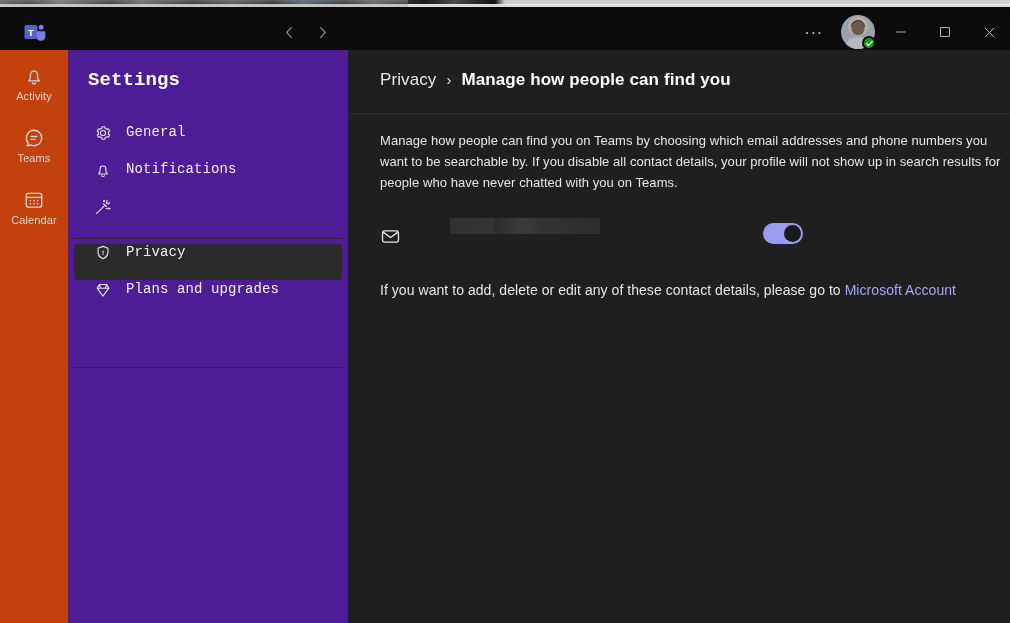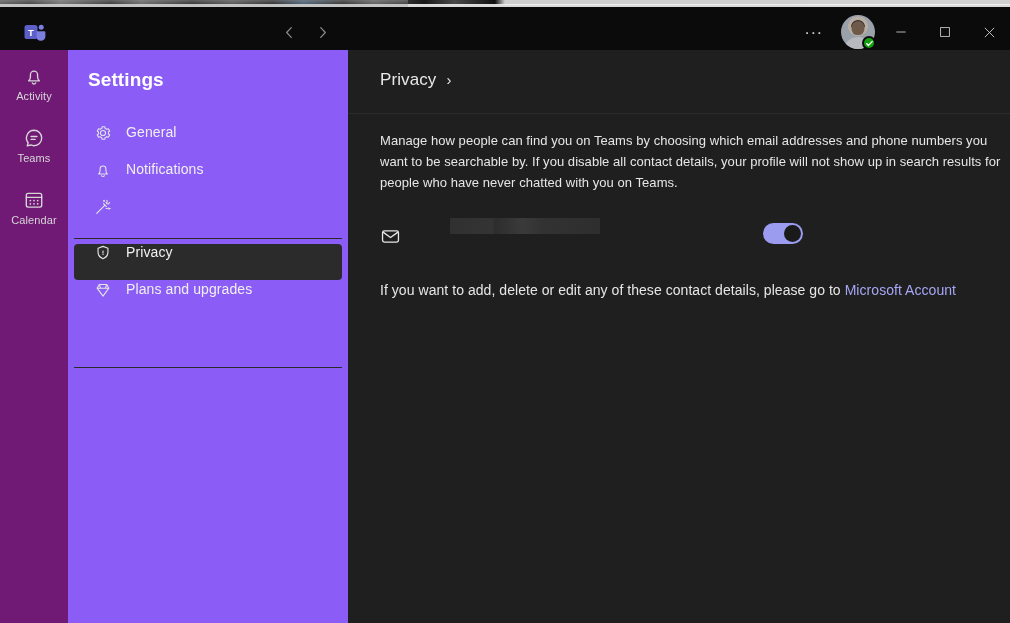--- a/index.html
+++ b/index.html
@@ -99,34 +99,35 @@
     display: flex; align-items: center; justify-content: center;
     color: #d8d8d8; cursor: pointer;
   }
   .win-min { left: 886px; }
   .win-max { left: 930px; }
   .win-close { left: 974px; }
 
   
   .rail {
     position: absolute; left: 0; top: 50px; width: 68px; height: 573px;
-    background: #701a75;
+    background: #c2410c;
   }
   .rail-item {
     width: 68px; height: 58px; margin-top: 4px;
     display: flex; flex-direction: column; align-items: center; justify-content: center;
     color: #d6d6d6; cursor: pointer; gap: 3px;
   }
   .rail-icon { width: 22px; height: 22px; }
   .rail-label { font-size: 11px; color: #d6d6d6; letter-spacing: .1px; }
 
   
   .sidebar {
     position: absolute; left: 68px; top: 50px; width: 280px; height: 573px;
-    background: #8b5cf6;
+    background: #4c1d95;
+    font-family: Liberation Mono, monospace;
   }
   .settings-title {
     position: absolute; left: 20px; top: 19px;
     font-size: 19px; font-weight: bold; color: #ffffff; letter-spacing: .1px;
   }
   .menu { position: absolute; left: 6px; top: 74px; width: 268px; }
   .menu-item {
     position: relative; height: 36px; border-radius: 4px;
     display: flex; padding-left: 20px;
     cursor: pointer; margin-bottom: 1px;
@@ -373,20 +374,21 @@
 
     <div class="menu-sep-bottom"></div>
 
   </div>
 
   <div class="content">
 
     <div class="breadcrumb">
       <span class="crumb-parent">Privacy</span>
       <span class="crumb-chevron">›</span>
+      <span class="crumb-current">Manage how people can find you</span>
     </div>
 
     <div class="header-divider"></div>
 
     <div class="body-text">Manage how people can find you on Teams by choosing which email addresses and phone numbers you want to be searchable by. If you disable all contact details, your profile will not show up in search results for people who have never chatted with you on Teams.</div>
 
     <div class="contact-row">
       <svg class="mail-icon" viewBox="0 0 24 24" fill="none" stroke="currentColor" stroke-width="1.5" stroke-linejoin="round">
         <rect x="2.9" y="5.6" width="18.2" height="12.8" rx="2"></rect>
         <path d="M3.5 7l8.5 6.2L20.5 7"></path>

